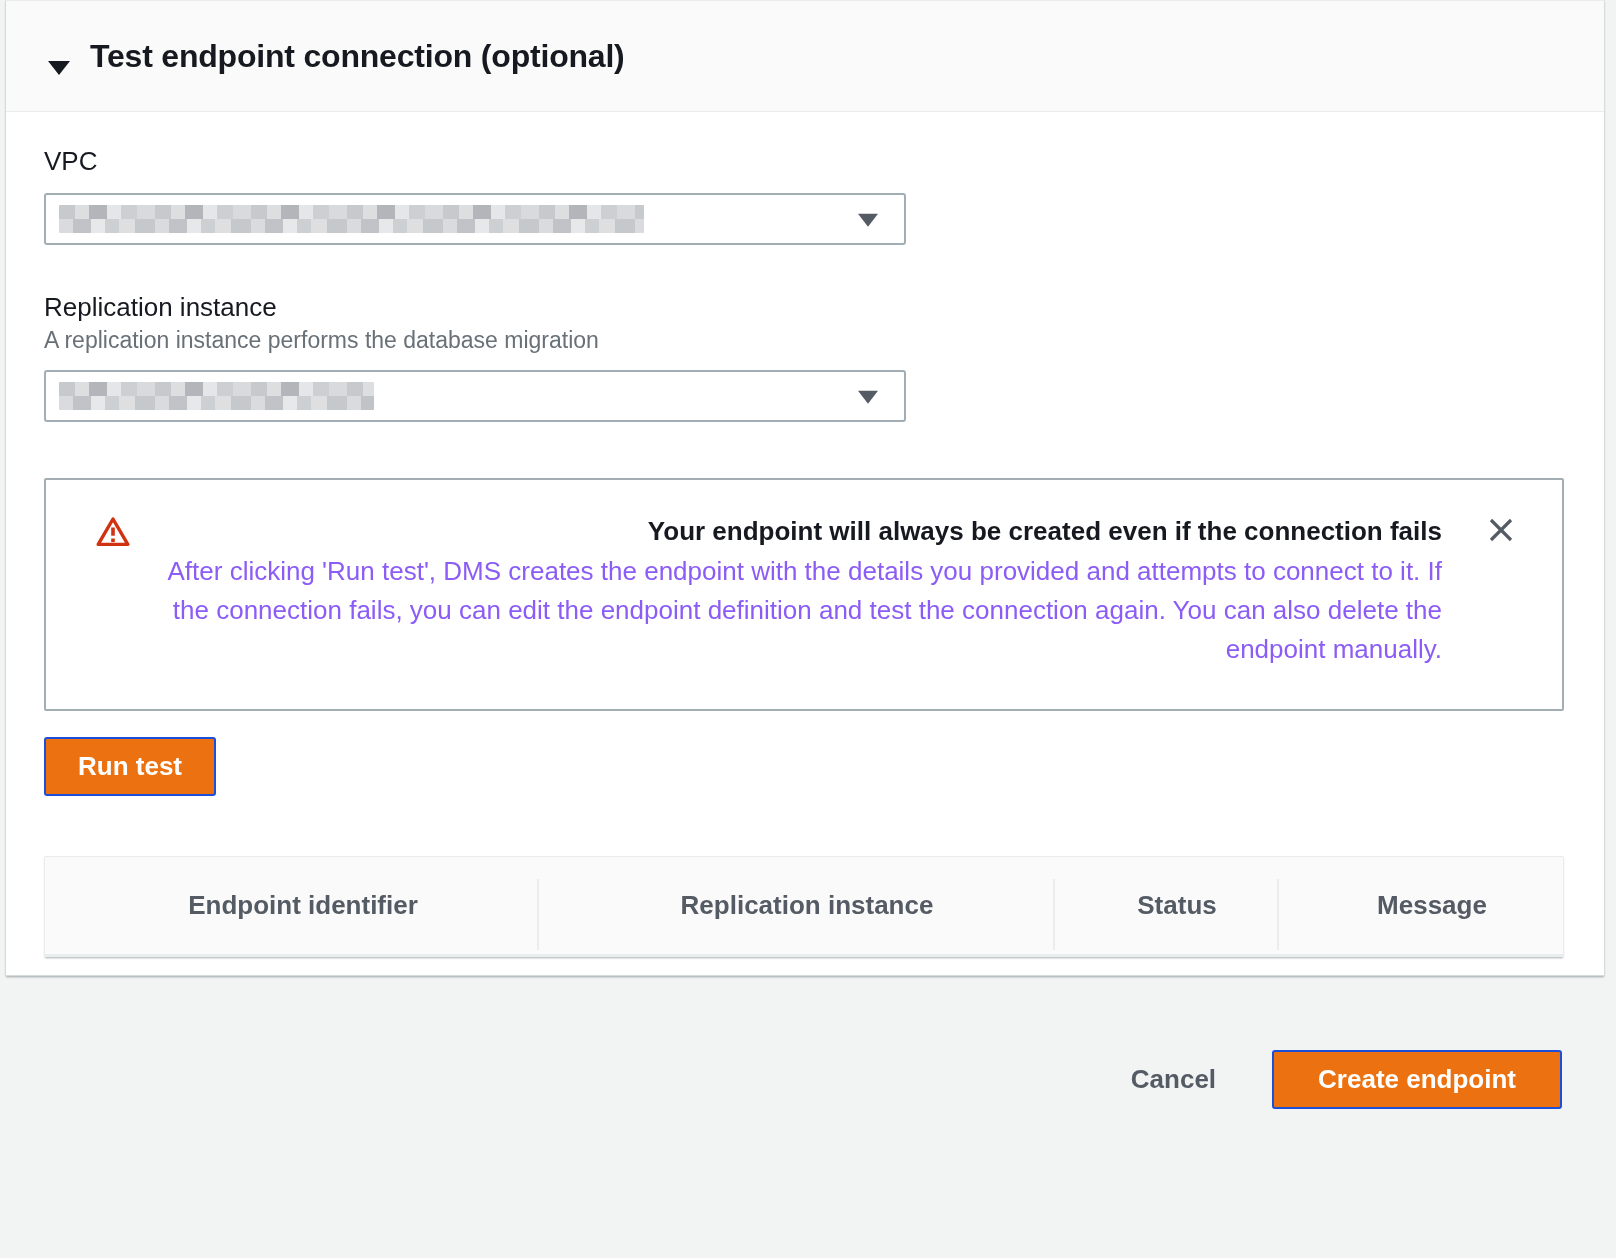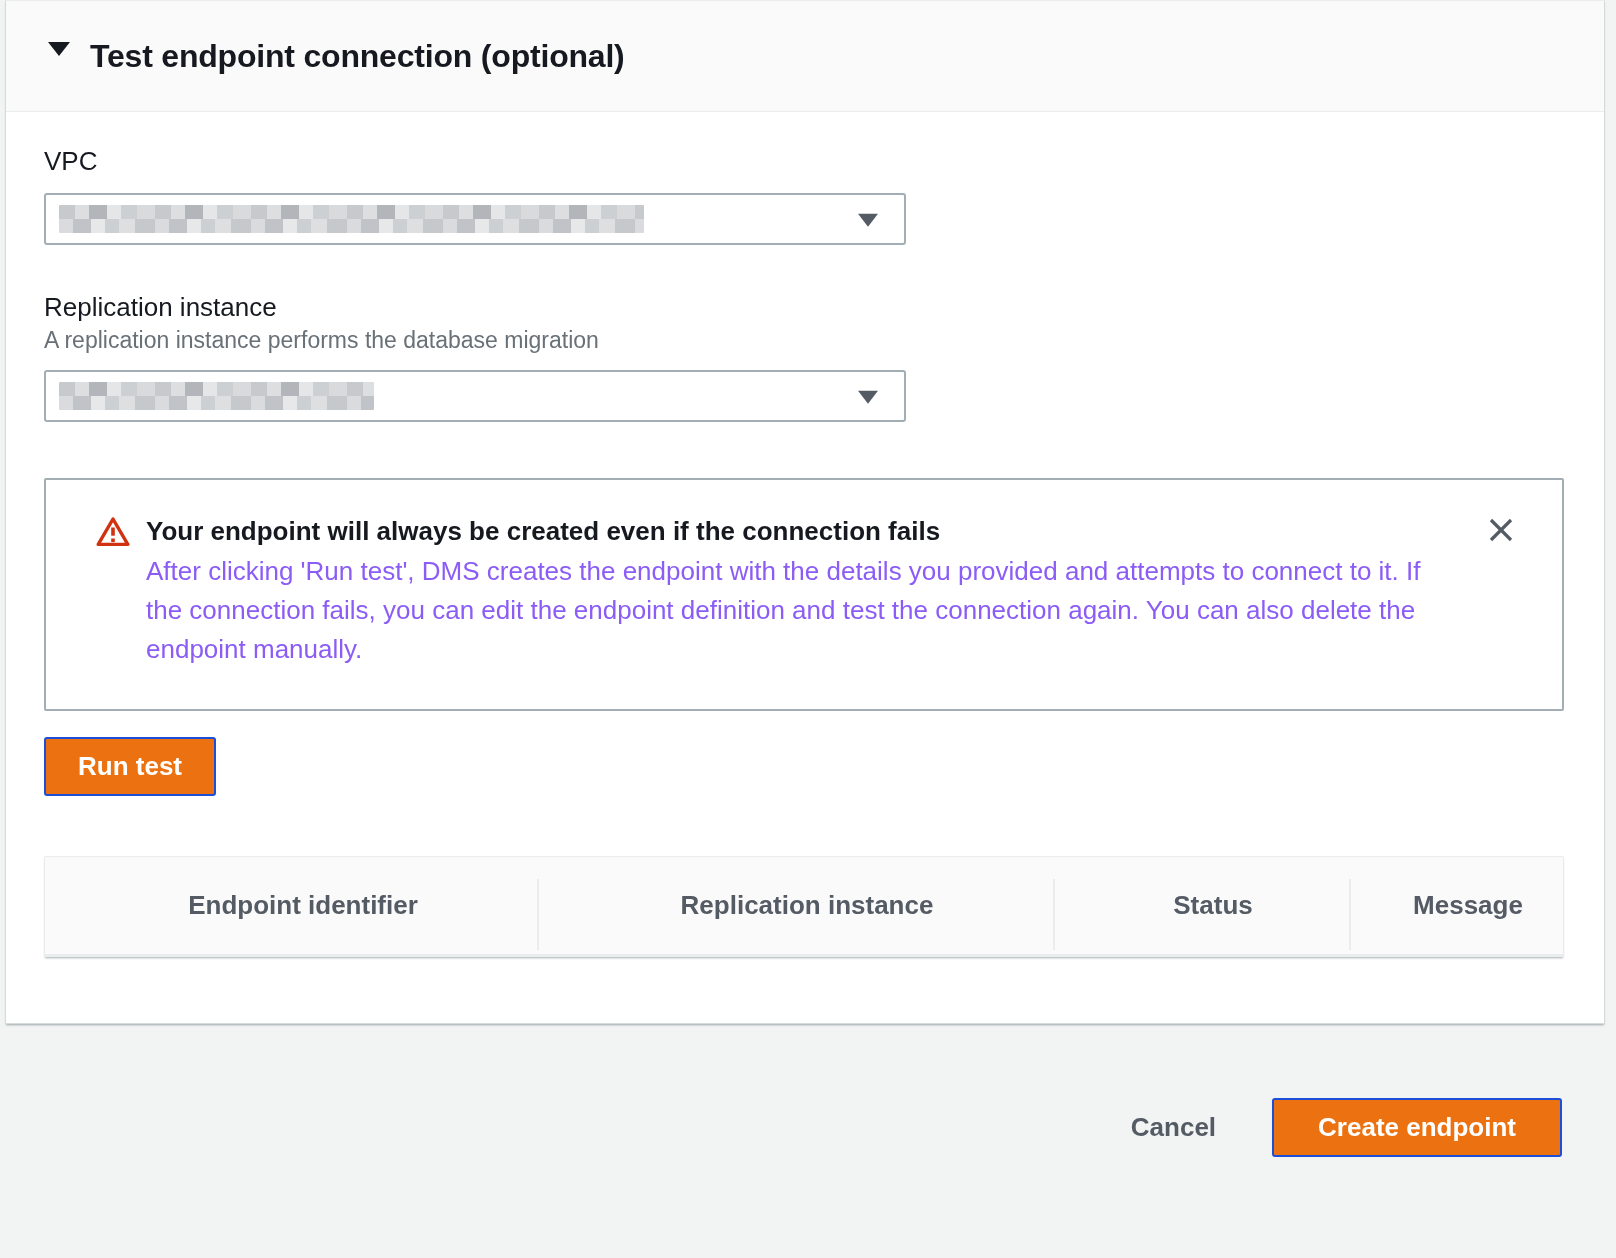--- a/index.html
+++ b/index.html
@@ -17,37 +17,37 @@
     background: #ffffff;
     border: 1px solid #d5dbdb;
     border-top: 1px solid #eaeded;
     box-shadow: 0 2px 2px -1px rgba(0,28,36,0.35);
   }
   .card-header {
     background: #fafafa;
     border-bottom: 1px solid #eaeded;
     padding: 37px 40px 36px 42px;
     display: flex;
-    align-items: flex-start;
+    align-items: flex-end;
     cursor: pointer;
   }
   .caret-down {
     width: 0; height: 0;
     border-left: 11px solid transparent;
     border-right: 11px solid transparent;
     border-top: 14px solid #16191f;
     margin: 4px 20px 0 0;
   }
   .card-title {
     font-size: 32px;
     font-weight: 700;
     color: #16191f;
     letter-spacing: -0.2px;
   }
-  .card-body { padding: 34px 40px 66px 38px; }
+  .card-body { padding: 34px 40px 18px 38px; }
 
   
   .field-label {
     font-size: 26px;
     color: #16191f;
     margin-bottom: 16px;
   }
   .field-desc {
     font-size: 23px;
     color: #687078;
@@ -94,21 +94,21 @@
   .alert {
     position: relative;
     margin-top: 56px;
     border: 2px solid #a2aeb3;
     border-radius: 2px;
     padding: 32px 120px 40px 50px;
     background: #fff;
   }
   .alert-inner { display: flex; align-items: flex-start; }
   .alert-icon { flex: 0 0 auto; margin: 4px 16px 0 0; }
-  .alert-text { font-size: 26px; line-height: 39px; max-width: 1300px; }
+  .alert-text { font-size: 26px; line-height: 39px; max-width: 1300px; text-align: right; }
   .alert-title { font-weight: 700; color: #16191f; margin-bottom: 1px; }
   .alert-body { color: #8b5cf6; }
   .alert-dismiss {
     position: absolute;
     top: 34px; right: 44px;
     width: 34px; height: 34px;
     background: none; border: none;
     cursor: pointer;
     display: flex; align-items: center; justify-content: center;
   }
@@ -159,21 +159,21 @@
   }
   thead th + th::before {
     content: "";
     position: absolute;
     left: 0; top: 22px; bottom: 4px;
     width: 2px;
     background: #eaeded;
   }
   .col-1 { width: 492px; }
   .col-2 { width: 516px; }
-  .col-3 { width: 296px; }
+  .col-3 { width: 224px; }
   .empty-state {
     text-align: center;
     font-size: 26px;
     color: #687078;
     padding: 32px 0 76px 0;
   }
 
   
   .footer {
     display: flex;

